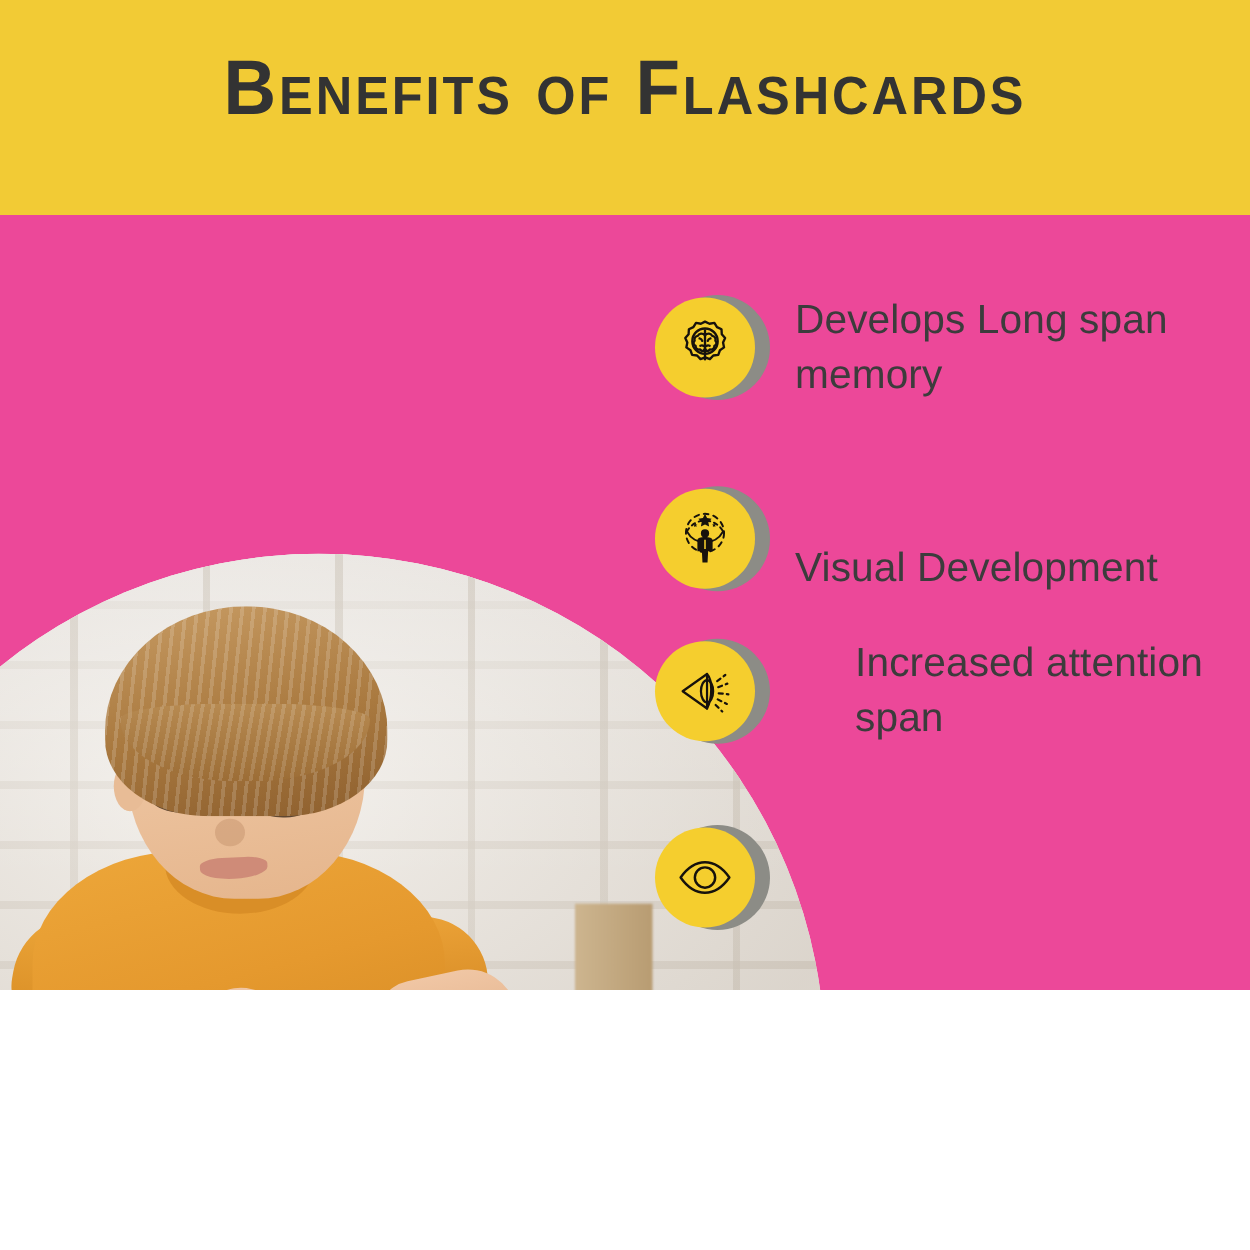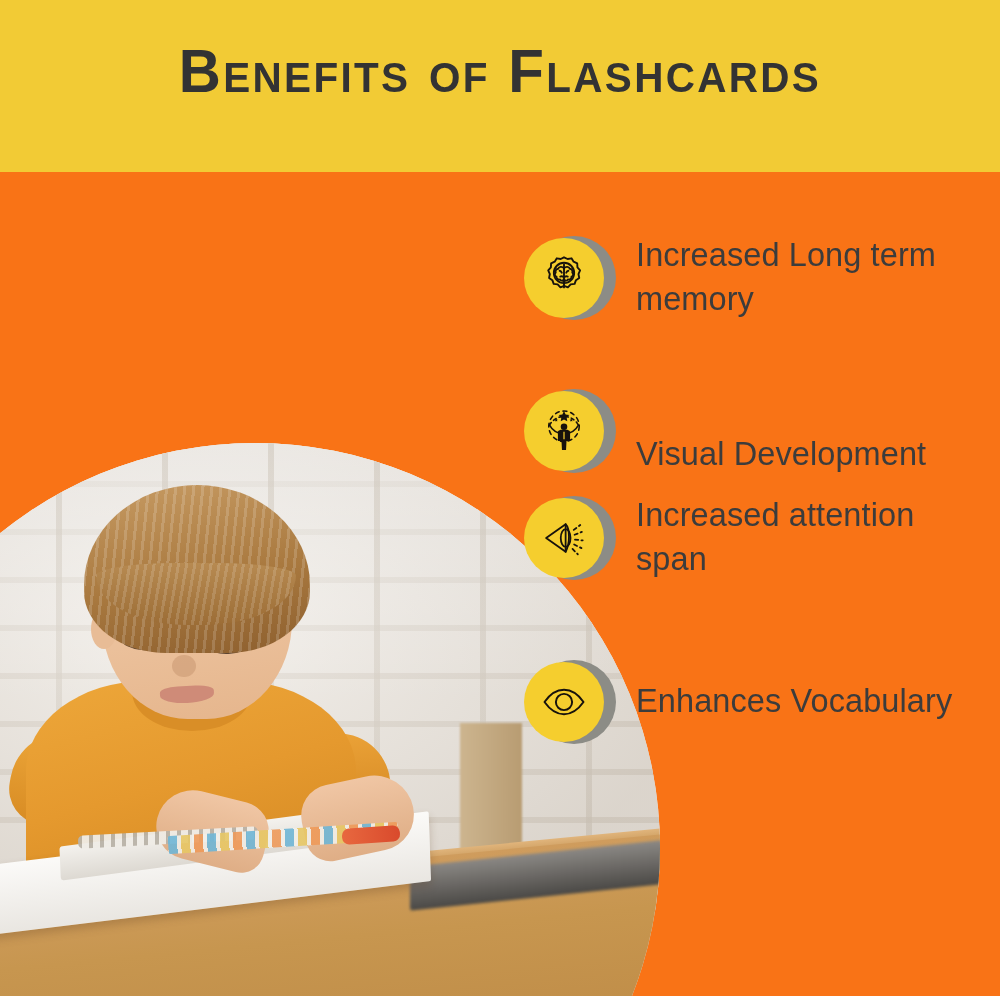--- a/index.html
+++ b/index.html
@@ -9,22 +9,22 @@
   body {
     width: 1000px;
     height: 1000px;
     overflow: hidden;
     font-family: "Liberation Sans", sans-serif;
   }
 
   #poster {
     position: relative;
     width: 1000px;
-    height: 996px;
-    background: #f97316;
+    height: 792px;
+    background: #ec4899;
     overflow: hidden;
   }
 
   
   #header-band {
     position: absolute;
     left: 0;
     top: 0;
     width: 1000px;
     height: 172px;
@@ -471,21 +471,21 @@
               <circle cx="32" cy="25.5" r="13"></circle>
               <path d="M32 14.5v22"></path>
               <path d="M32 19.5c-2.4-2.6-6.2-2.2-7.4.6-2.6.3-4 2.6-3.2 4.8-1.8 1.7-1.4 4.5 1 5.4-.2 2.6 2.2 4.4 4.6 3.6 1.3 2.2 4.4 2.3 5.8.2"></path>
               <path d="M32 19.5c2.4-2.6 6.2-2.2 7.4.6 2.6.3 4 2.6 3.2 4.8 1.8 1.7 1.4 4.5-1 5.4.2 2.6-2.2 4.4-4.6 3.6-1.3 2.2-4.4 2.3-5.8.2"></path>
               <path d="M26.4 22.7c1.3.3 2.4 1.2 2.8 2.5M37.6 22.7c-1.3.3-2.4 1.2-2.8 2.5M27.2 30.2c1.2-.6 2.6-.5 3.6.3M36.8 30.2c-1.2-.6-2.6-.5-3.6.3"></path>
               <path d="M32 37.5v6.5"></path>
             </svg>
           </span>
         </div>
       </div>
-      <div class="benefit-text">Increased Long term memory</div>
+      <div class="benefit-text">Develops Long span memory</div>
     </div>
 
     <div class="benefit-row" style="top:153px;align-items:flex-end;">
       <div class="badge">
         <div class="badge-ring"></div>
         <div class="badge-disc">
           <span>
             <svg width="50" height="50" viewBox="0 0 64 64" fill="none" stroke="#17120c" stroke-width="2" stroke-linejoin="round" stroke-linecap="round">
               <path d="M13.5 24.5a21 21 0 0 0 37 0"></path>
               <path d="M13.5 24.5a21 21 0 0 1 37 0" stroke-dasharray="4 4"></path>
@@ -496,21 +496,21 @@
               <circle cx="32" cy="26.5" r="4.2" fill="#17120c" stroke="none"></circle>
               <path fill="#17120c" stroke="none" d="M24.2 33.5c0-2.4 3.4-3.4 7.8-3.4s7.8 1 7.8 3.4v11.3h-4.6l-.6 11.6h-5.2l-.6-11.6h-4.6z"></path>
               <path fill="#f5ce2e" stroke="none" d="M31.2 33h1.6v9.4h-1.6z"></path>
             </svg>
           </span>
         </div>
       </div>
       <div class="benefit-text">Visual Development</div>
     </div>
 
-    <div class="benefit-row" style="top:260px;">
+    <div class="benefit-row" style="top:275px;gap:48px;">
       <div class="badge">
         <div class="badge-ring"></div>
         <div class="badge-disc">
           <span>
             <svg width="52" height="52" viewBox="0 0 64 64" fill="none" stroke="#17120c" stroke-width="2.2" stroke-linejoin="round" stroke-linecap="round">
               <path d="M10 32 L34 15 L34 49 Z"></path>
               <path d="M34 15c5.5 5.5 5.5 23.5 0 34"></path>
               <ellipse cx="34" cy="32" rx="6" ry="11"></ellipse>
               <path d="M44 22l8-6" stroke-dasharray="4 4"></path>
               <path d="M45 28l9-3.5" stroke-dasharray="4 4"></path>
@@ -529,17 +529,16 @@
         <div class="badge-ring"></div>
         <div class="badge-disc">
           <span>
             <svg width="52" height="52" viewBox="0 0 64 64" fill="none" stroke="#17120c" stroke-width="2.4" stroke-linejoin="round" stroke-linecap="round">
               <path d="M8 32c7-10 16-15 24-15s17 5 24 15c-7 10-16 15-24 15S15 42 8 32z"></path>
               <circle cx="32" cy="32" r="10"></circle>
             </svg>
           </span>
         </div>
       </div>
-      <div class="benefit-text">Enhances Vocabulary</div>
     </div>
 
   </div>
 </div>
 
 </body></html>

